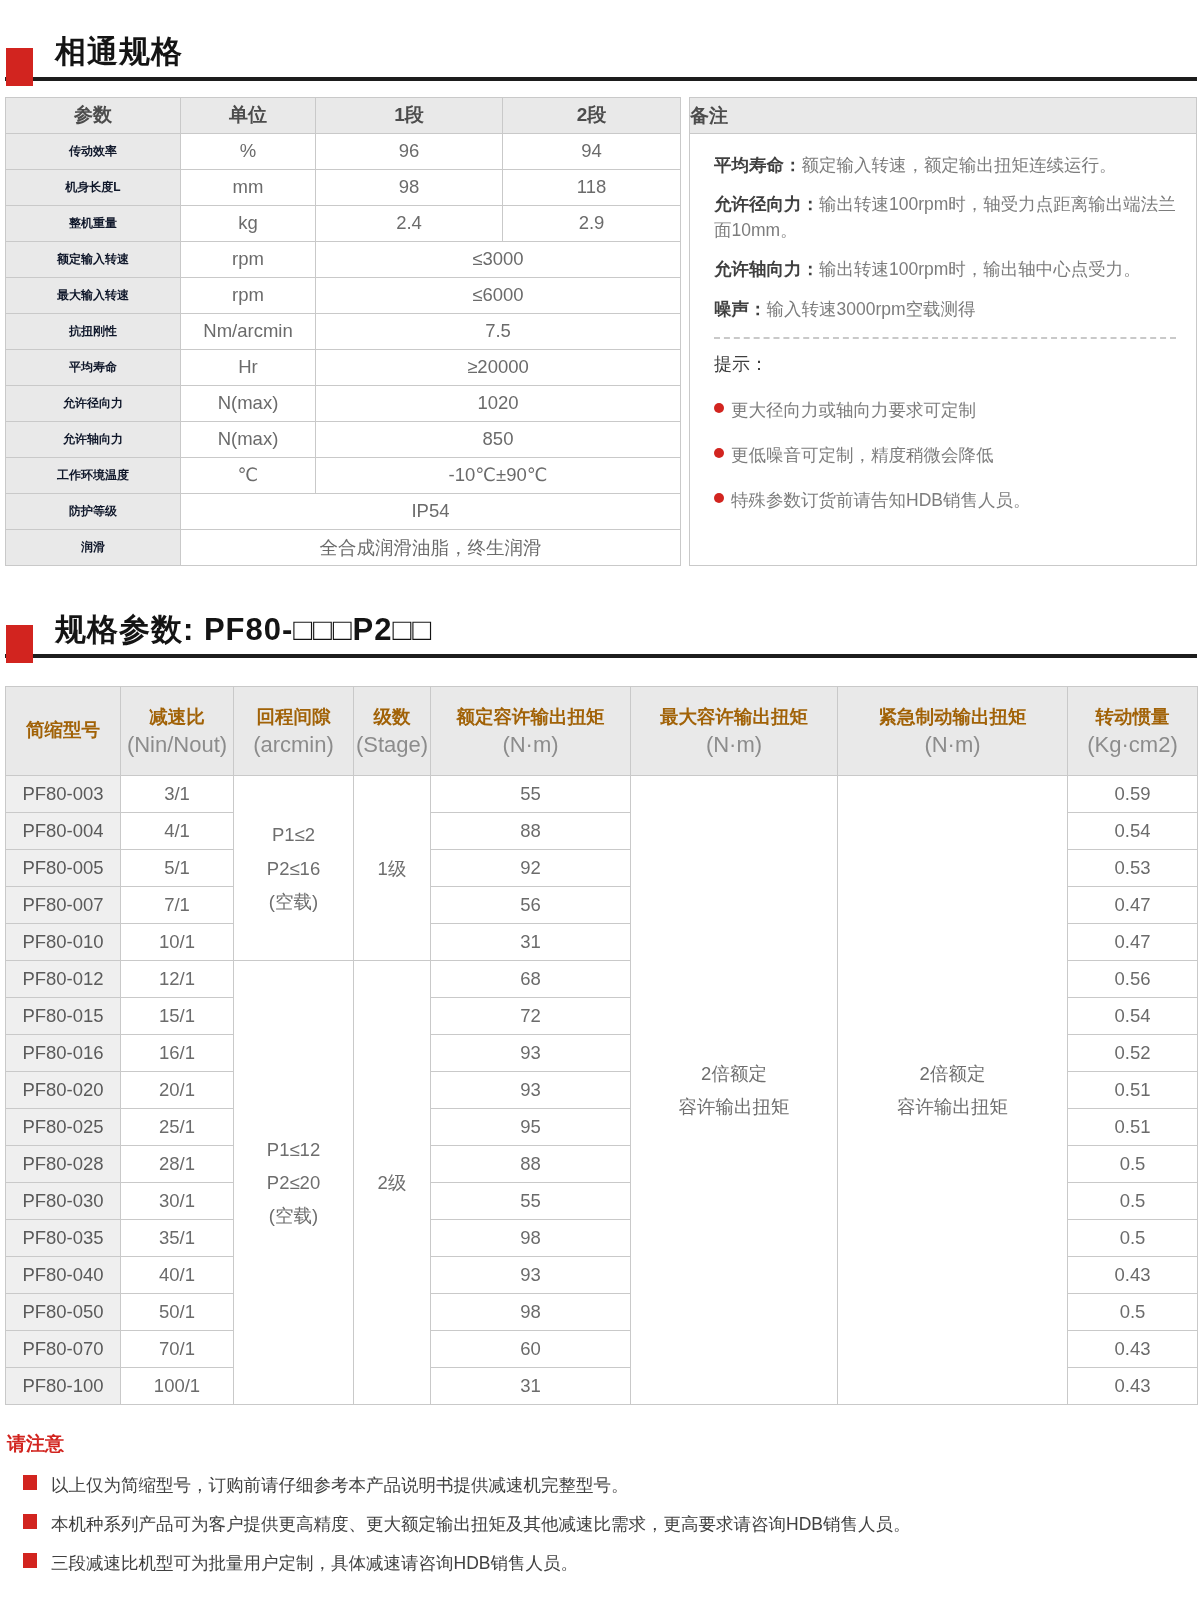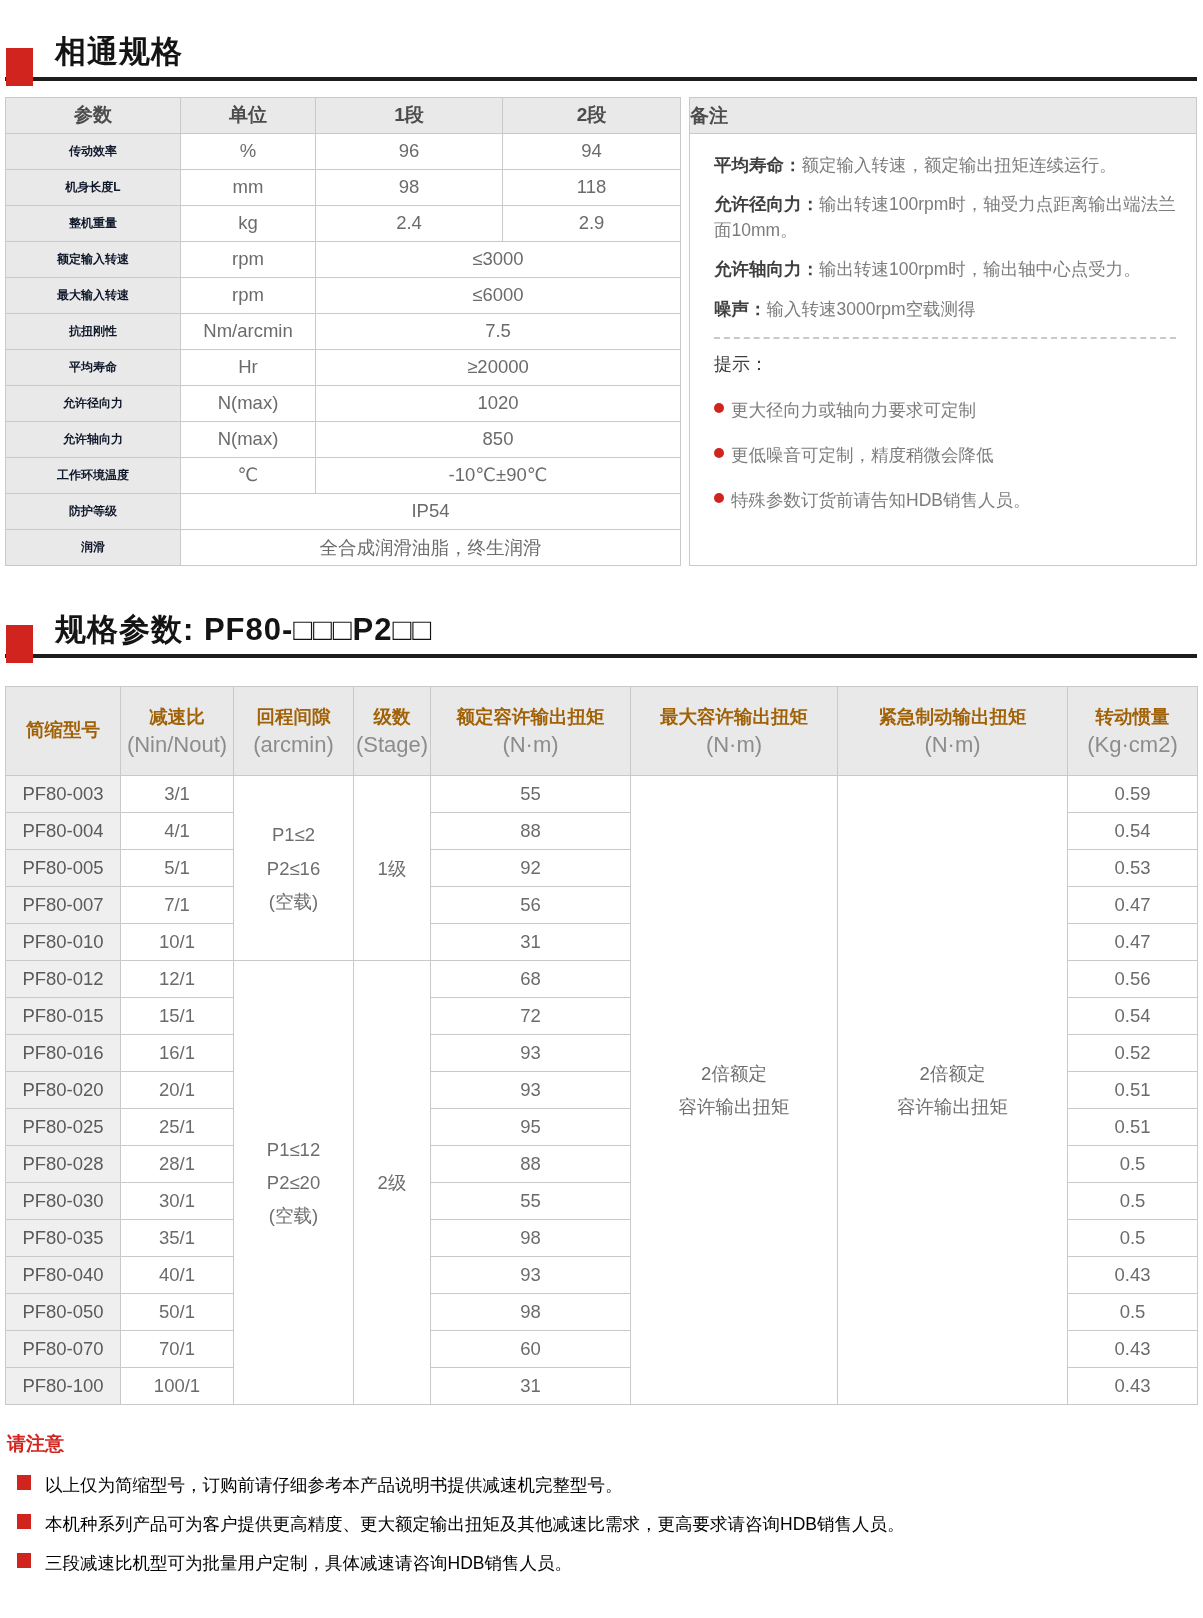--- a/index.html
+++ b/index.html
@@ -42,21 +42,21 @@
   .h-main{font-size:18.5px;font-weight:bold;color:#a16207;line-height:1.25;}
   .h-sub{font-size:22px;font-weight:normal;color:#8c8c8c;margin-top:4px;}
   .t2 td{border:1px solid #c9c9c9;height:36px;padding:0 4px;text-align:center;
     font-size:18.5px;color:#6b6b6b;background:#fff;}
   .t2 td.model{background:#efefef;color:#5a5a5a;}
   .t2 td.span-cell{line-height:1.8;color:#6e6e6e;}
 
   
   .notice{margin:26px 0 0 2px;}
   .notice-title{color:#d2241f;font-size:19px;font-weight:bold;margin:0 0 16px;}
-  .notice-item{display:flex;align-items:flex-start;margin:15px 10px;font-size:17.5px;color:#000000;}
+  .notice-item{display:flex;align-items:flex-start;margin:15px 16px;font-size:17.5px;color:#404040;}
   .sq{flex:none;width:14px;height:15px;background:#d2241f;margin:2px 14px 0 0;}
 </style>
 </head>
 <body>
 
 <div class="page">
 
   <div class="sec-head">
     <span class="red-sq"></span>
     <span class="sec-title-text">相通规格</span>

